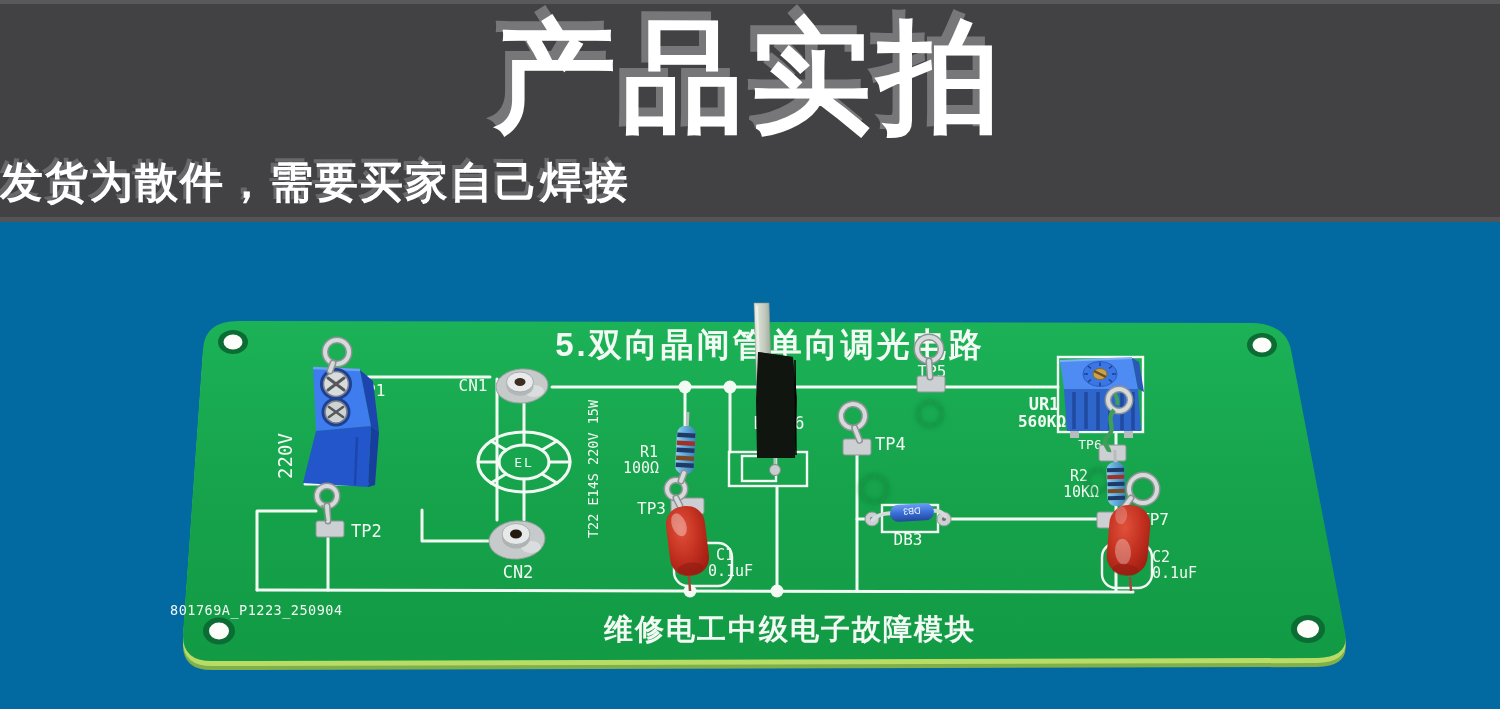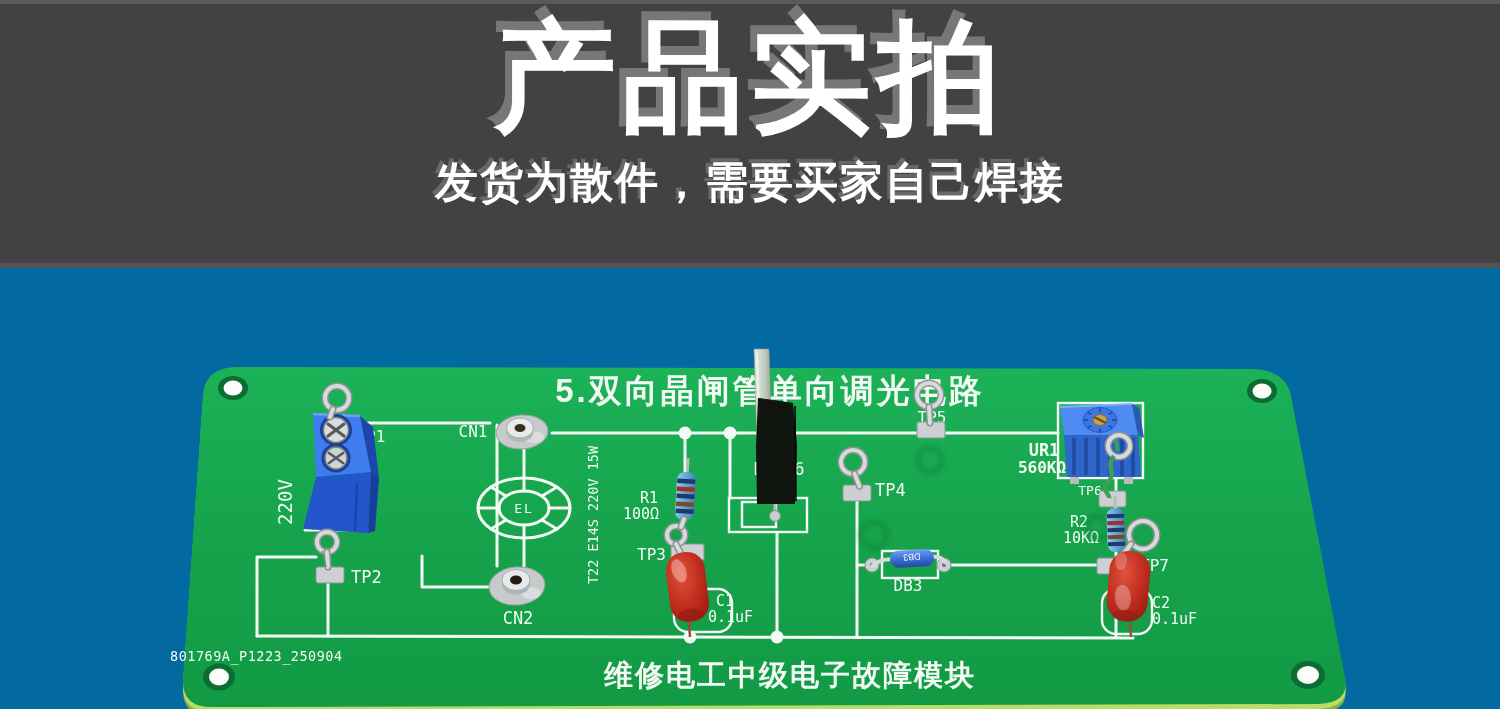--- a/index.html
+++ b/index.html
@@ -9,26 +9,26 @@
     --pot-blue:#4e8bf2;
     --cap-red:#b3261b;
     --resistor-blue:#6fb3e2;
     --diac-blue:#3a6fd8;
     --solder-silver:#c9cdcf;
     --board-edge:#8abf52;
   }
   *{margin:0;padding:0;box-sizing:border-box;}
   html,body{width:1500px;height:709px;background:#ffffff;overflow:hidden;
     font-family:"Liberation Sans","DejaVu Sans",sans-serif;}
-  .banner{position:relative;width:1500px;height:268px;background:var(--banner-bg);
+  .banner{position:relative;width:1500px;height:222px;background:var(--banner-bg);
     border-top:4px solid #59595c;border-bottom:5px solid #545457;color:#fff;}
   .banner-title{position:absolute;top:2px;left:0;width:100%;text-align:center;
     font-size:122px;font-weight:700;letter-spacing:6px;line-height:1.18;
     text-shadow:-7px -9px 0 #77777a;}
-  .banner-sub{position:absolute;top:150px;left:0;width:100%;text-align:center;
+  .banner-sub{position:absolute;top:150px;left:0;width:100%;
     font-size:43px;font-weight:600;letter-spacing:2px;
     text-shadow:-3px -4px 0 #68686b;}
   .photo{position:relative;width:1500px;height:487px;background:#0369a1;}
   svg{display:block;}
   text{fill:var(--silkscreen);}
   .silk{stroke:var(--silkscreen);stroke-width:3;fill:none;stroke-linecap:round;stroke-linejoin:round;}
   .silk-thin{stroke:var(--silkscreen);stroke-width:2.4;fill:none;}
   .cjk{font-weight:600;}
   .lbl{font-size:16px;}
   .mono{font-family:"DejaVu Sans Mono","Liberation Mono",monospace;}

